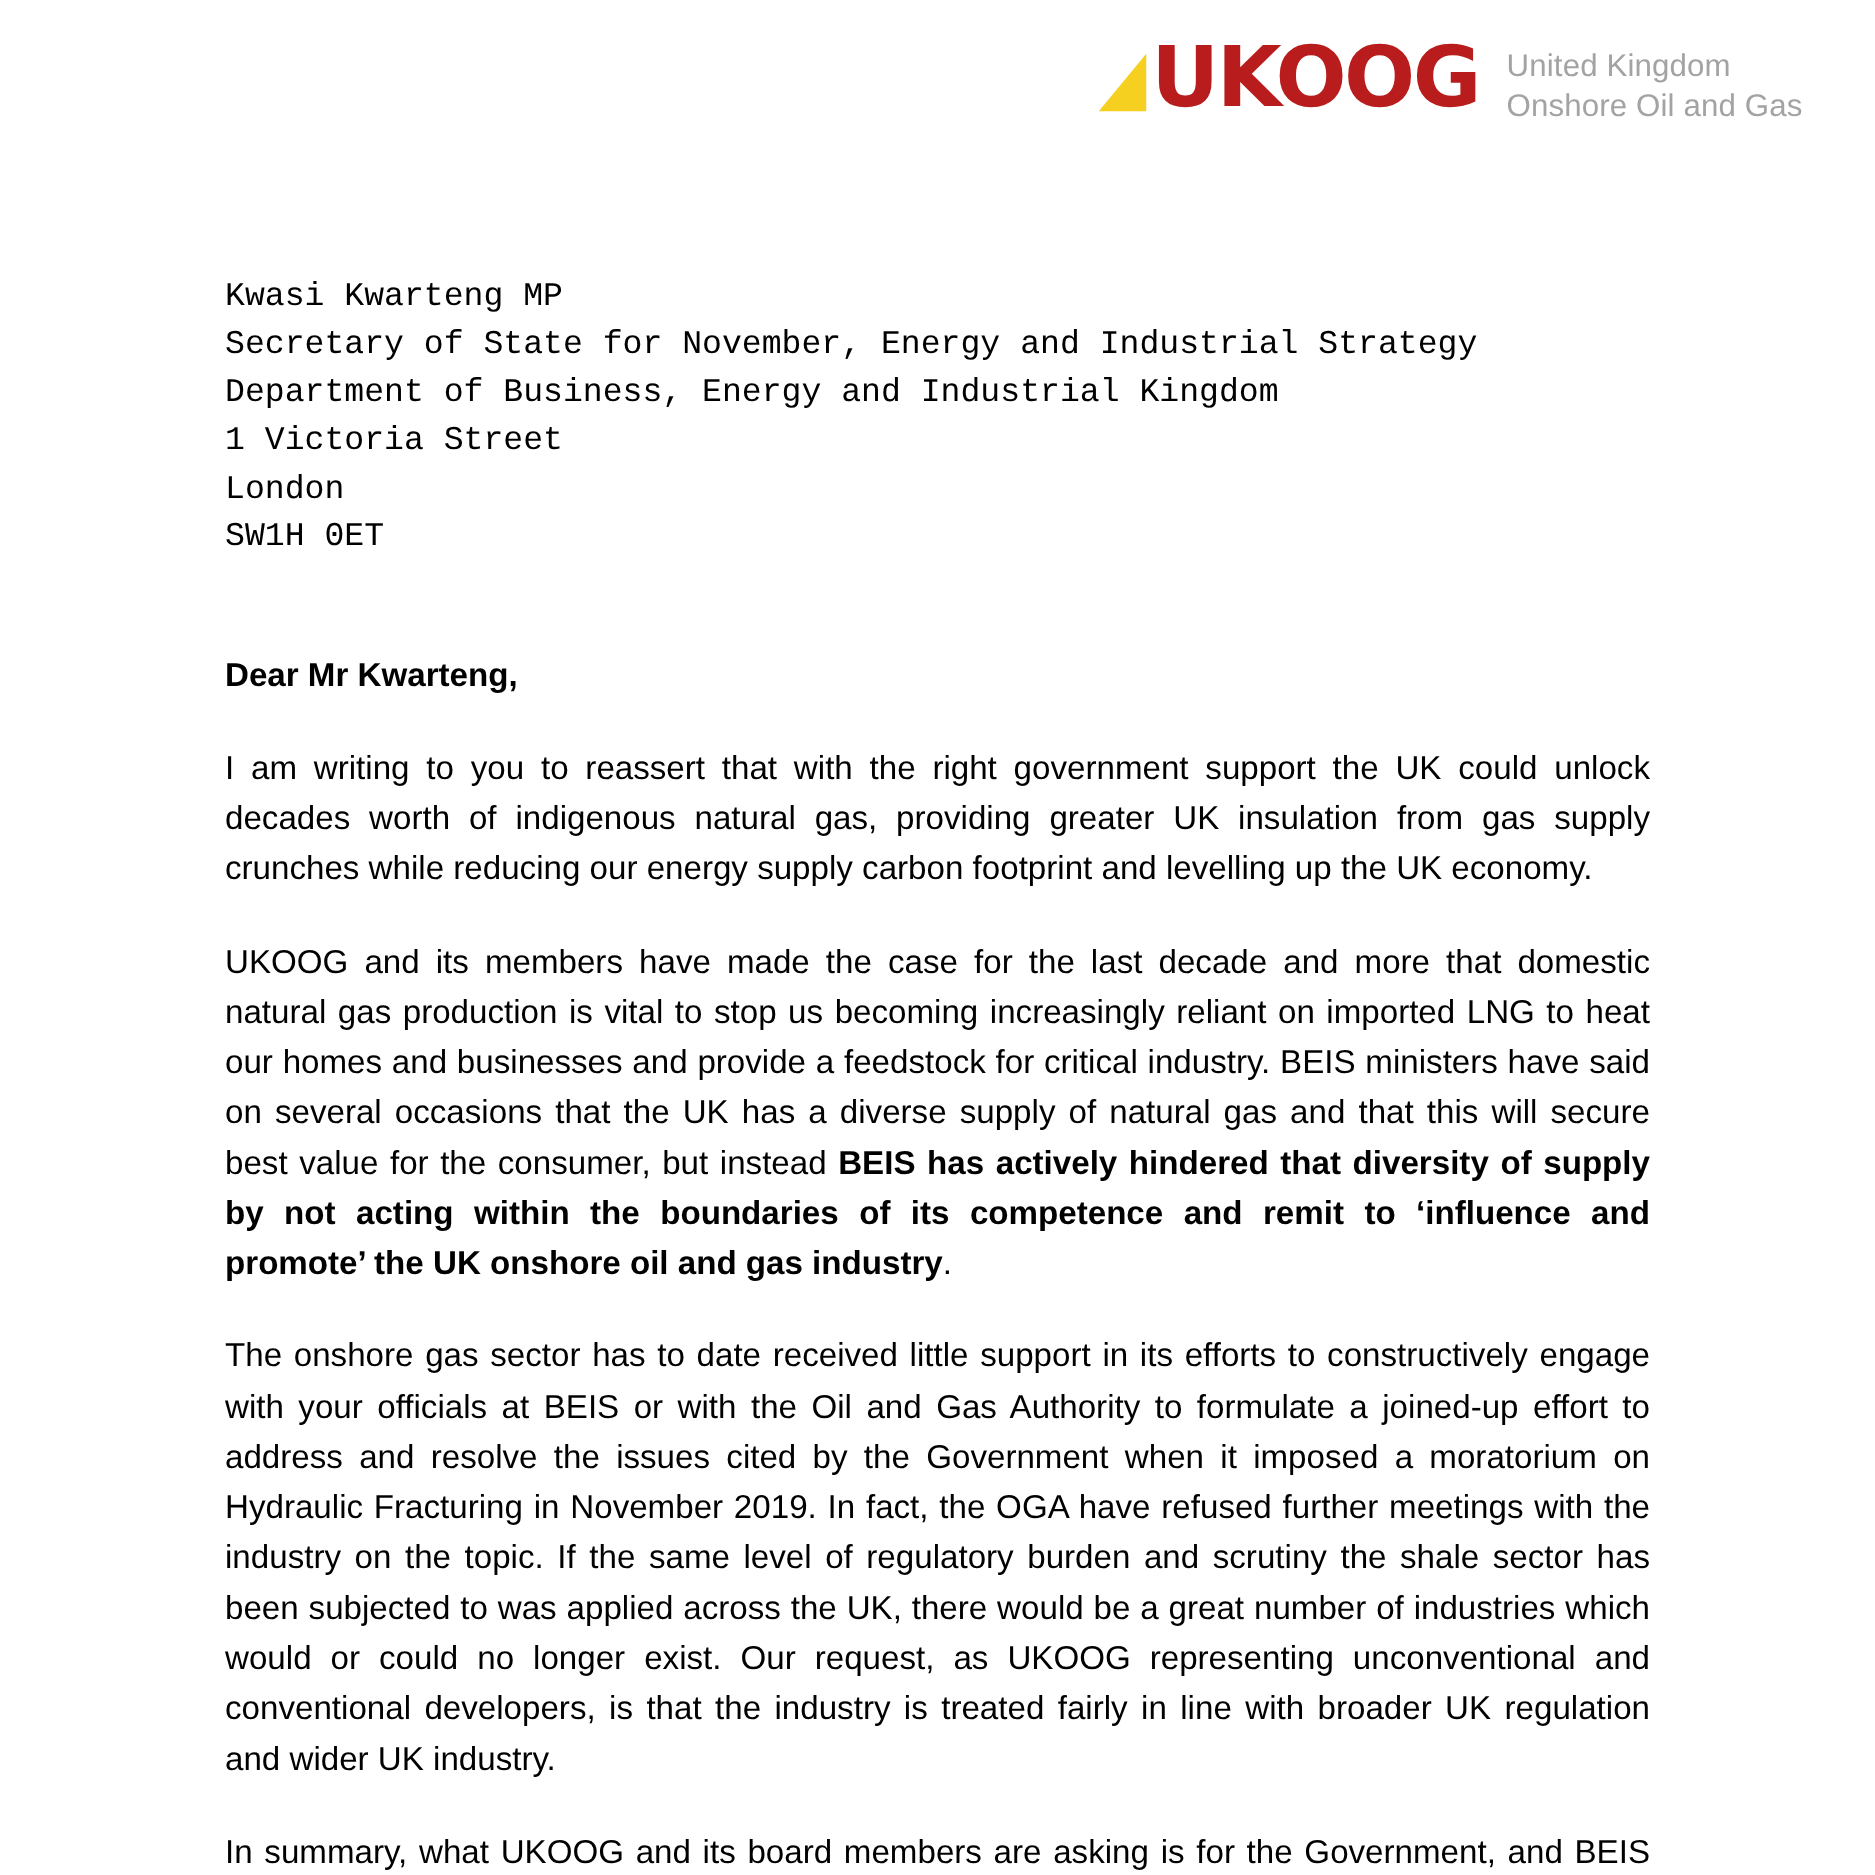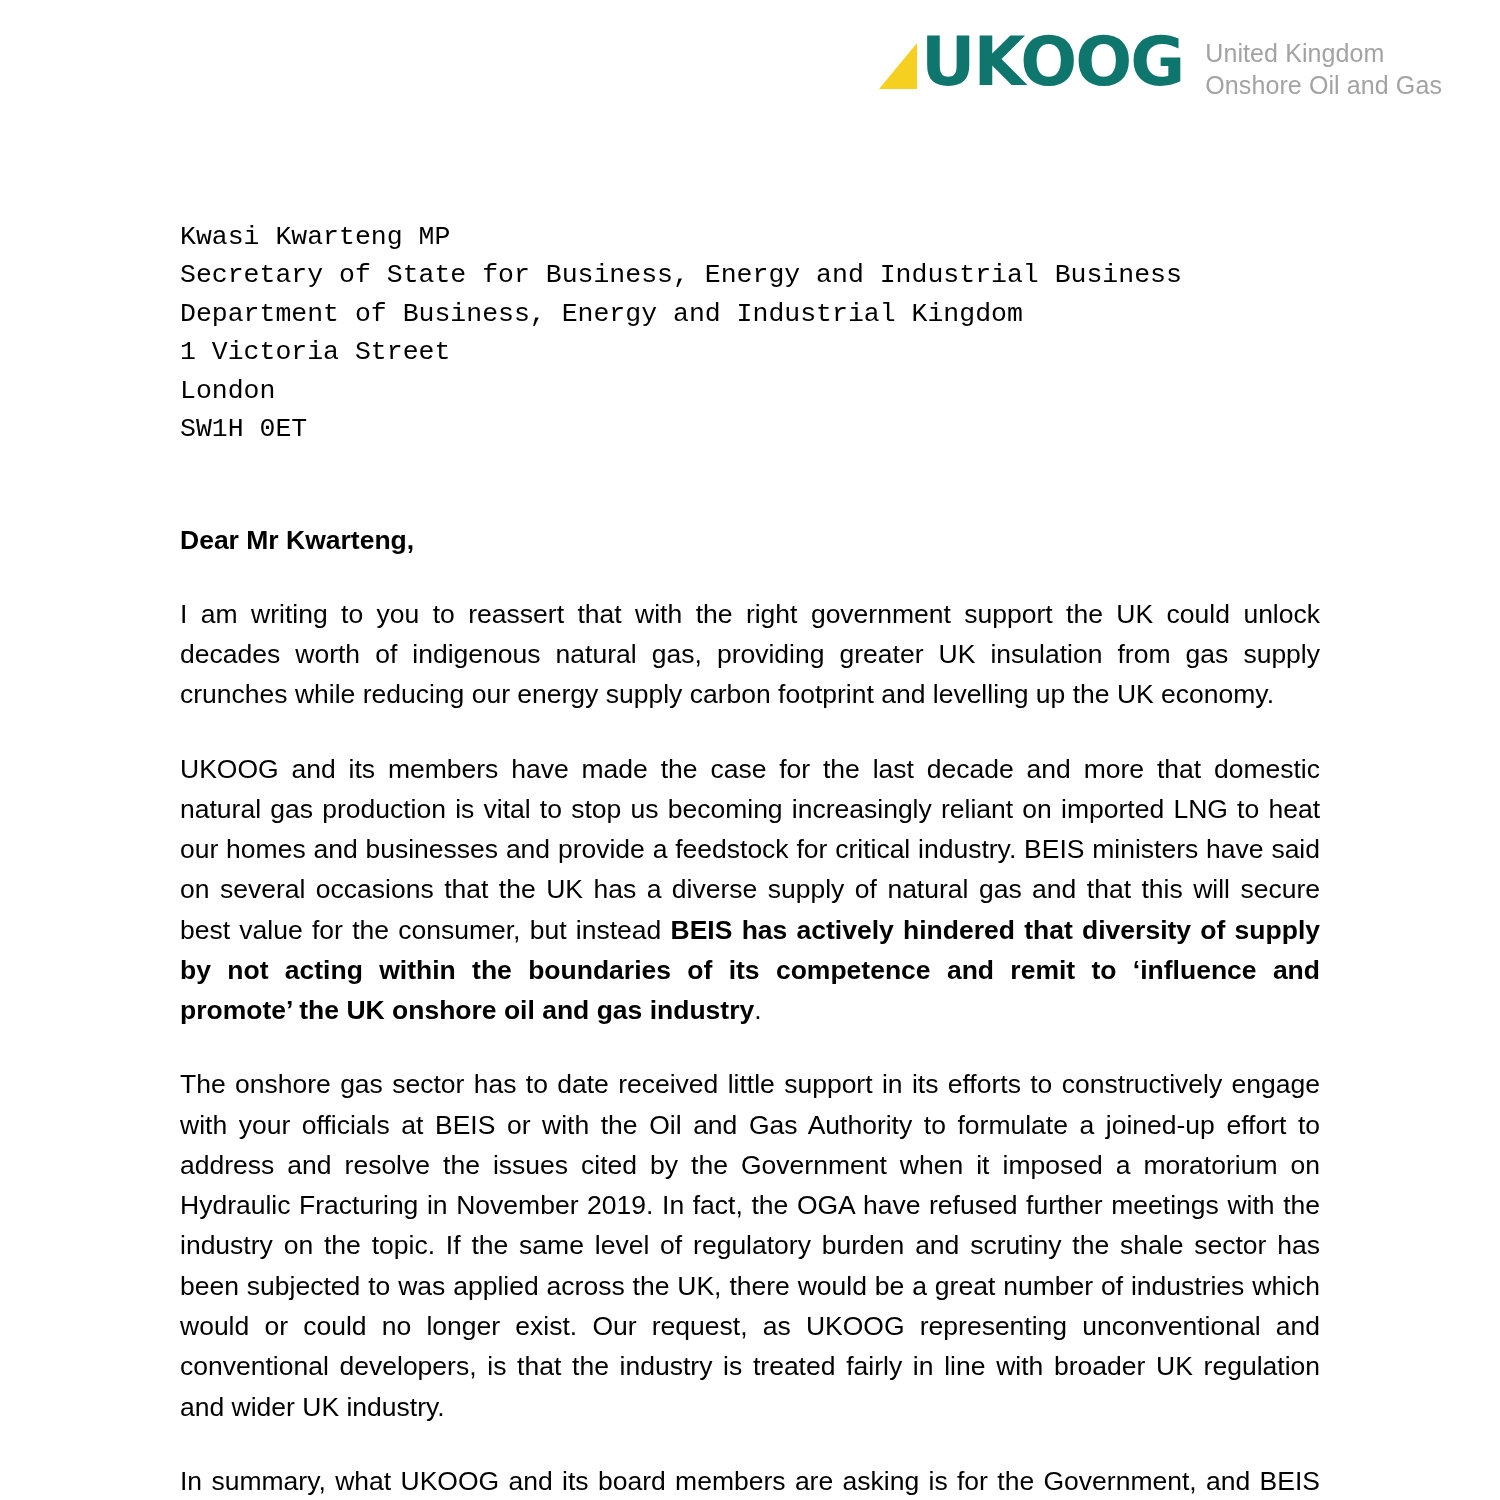--- a/index.html
+++ b/index.html
@@ -37,21 +37,21 @@
     border-width: 0 0 46px 38px;
     border-color: transparent transparent #f5d021 transparent;
     margin-right: 4px;
     margin-bottom: 3px;
   }
   .logo-word {
     font-family: "DejaVu Sans", sans-serif;
     font-size: 67px;
     font-weight: bold;
     letter-spacing: -2px;
-    color: #0f766e;
+    color: #b91c1c;
     line-height: 0.86;
   }
   .logo-sub {
     margin-left: 22px;
     margin-top: 4px;
     font-family: "Liberation Sans", sans-serif;
     font-size: 25px;
     line-height: 1.27;
     color: #a3a3a3;
     letter-spacing: 0.1px;
@@ -102,21 +102,21 @@
       <span class="logo-word">UKOOG</span>
     </div>
     <div class="logo-sub">United Kingdom
 Onshore Oil and Gas</div>
   </div>
 
   <div class="letter">
 
     <div>
       <span class="address-line">Kwasi Kwarteng MP</span>
-      <span class="address-line">Secretary of State for Business, Energy and Industrial Business</span>
+      <span class="address-line">Secretary of State for November, Energy and Industrial Strategy</span>
       <span class="address-line">Department of Business, Energy and Industrial Kingdom</span>
       <span class="address-line">1 Victoria Street</span>
       <span class="address-line">London</span>
       <span class="address-line">SW1H 0ET</span>
     </div>
 
     <p class="salutation">Dear Mr Kwarteng,</p>
 
     <p class="para">I am writing to you to reassert that with the right government support the UK could unlock decades worth of indigenous natural gas, providing greater UK insulation from gas supply crunches while reducing our energy supply carbon footprint and levelling up the UK economy.</p>
 

